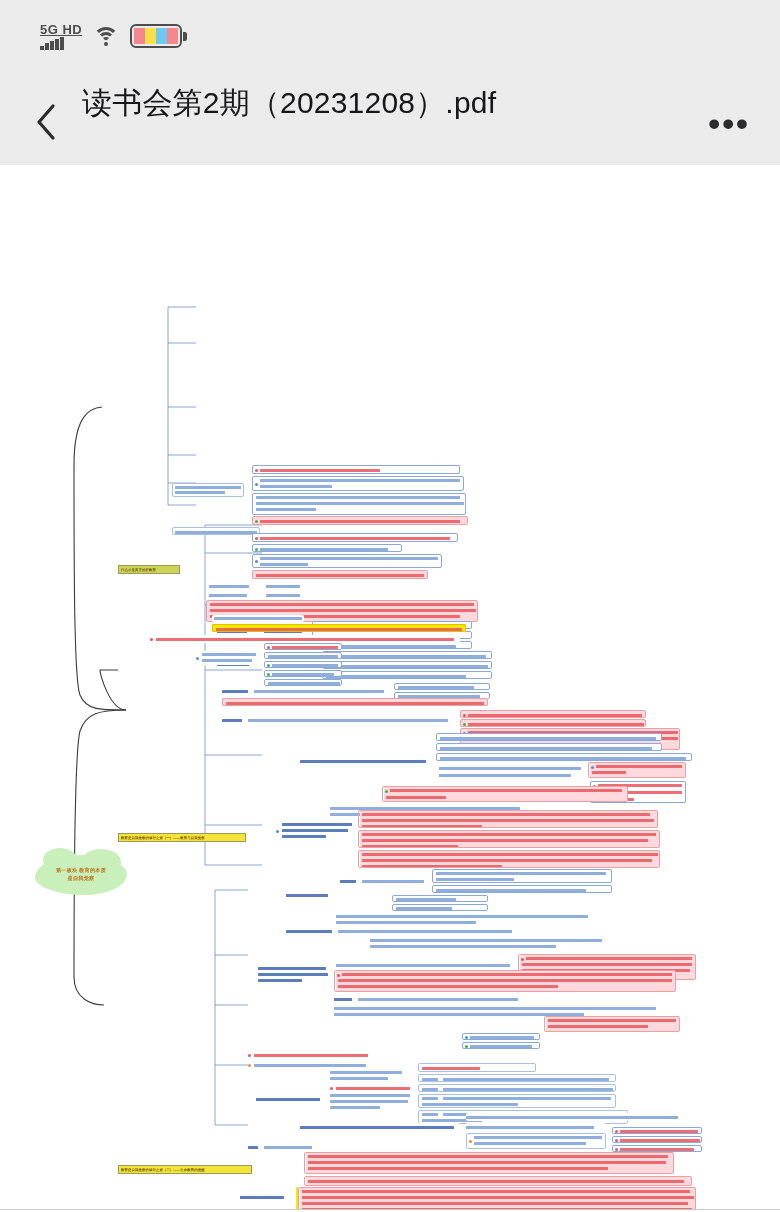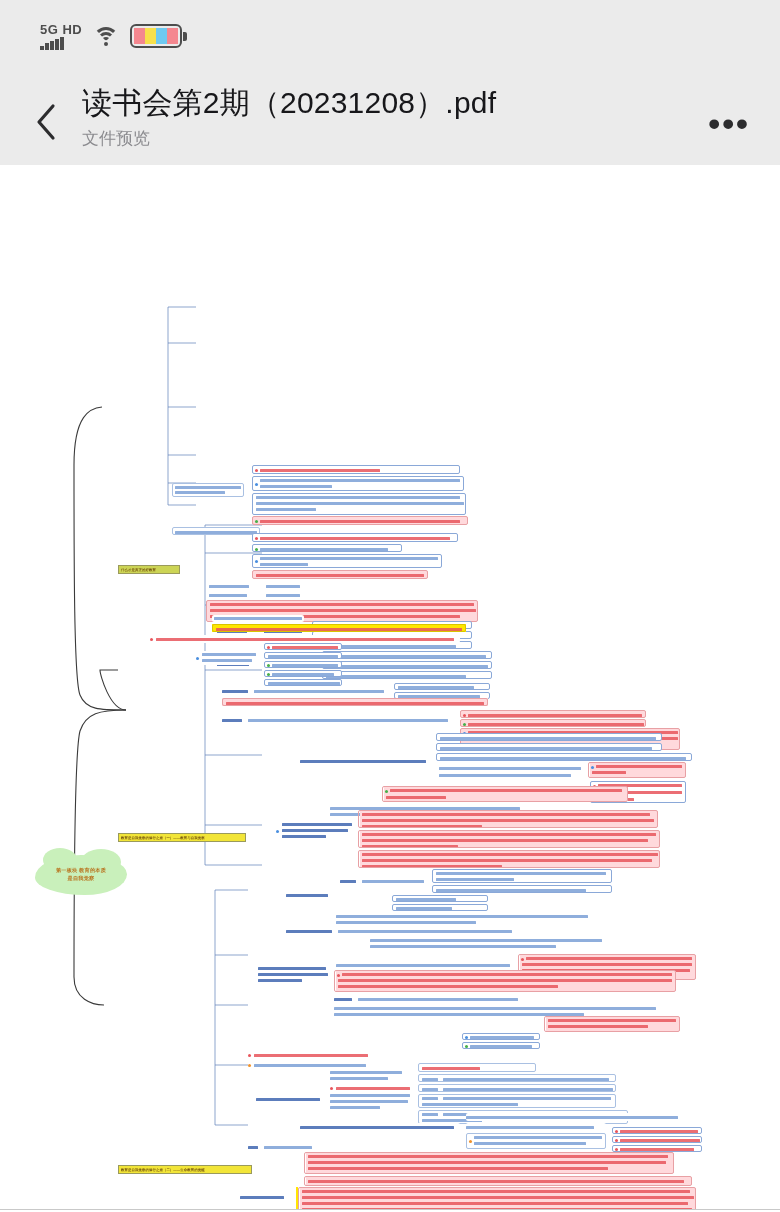--- a/index.html
+++ b/index.html
@@ -29,21 +29,21 @@
     background: #5a5a5a; transform: translateX(-50%) rotate(28deg);
   }
   .sb-badge {
     width: 22px; height: 22px; border-radius: 4px; background: #fdfdfd;
     display: flex; align-items: center; justify-content: center;
     font-size: 9px; color: #2f5fd0; font-weight: bold; line-height: 1;
     border: 1px solid #e4e4e4; letter-spacing: -1px; overflow: hidden;
   }
   .sb-right { display: flex; align-items: center; gap: 11px; }
   .net { display: flex; flex-direction: column; align-items: flex-start; gap: 1px; }
-  .net-label { font-size: 13px; color: #4d4d4d; font-weight: 600; letter-spacing: 0.5px; line-height: 1; }
+  .net-label { font-size: 13px; color: #4d4d4d; font-weight: 600; letter-spacing: 0.5px; line-height: 1; text-decoration: underline; }
   .bars { display: flex; align-items: flex-end; gap: 1.5px; height: 13px; }
   .bars i { width: 3.5px; background: #4d4d4d; display: block; }
   .bars i:nth-child(1){height:4px} .bars i:nth-child(2){height:6.5px}
   .bars i:nth-child(3){height:9px} .bars i:nth-child(4){height:11px}
   .bars i:nth-child(5){height:13px}
   .wifi { position: relative; width: 26px; height: 19px; }
   .wifi span {
     position: absolute; left: 50%; transform: translateX(-50%);
     border: 3px solid #4d4d4d; border-bottom-color: transparent;
     border-left-color: transparent; border-right-color: transparent; border-radius: 50%;
@@ -170,21 +170,20 @@
   </div>
 
   <div class="header">
     <div class="back-chev">
       <svg width="22" height="38" viewBox="0 0 22 38">
         <path d="M18 3 L4 19 L18 35" fill="none" stroke="#2c2c2e" stroke-width="3.2" stroke-linecap="round" stroke-linejoin="round"></path>
       </svg>
     </div>
     <div class="title-wrap">
       <div class="doc-title">读书会第2期（20231208）.pdf</div>
-      <div class="doc-sub">文件预览</div>
     </div>
     <div class="more-btn">•••</div>
   </div>
 
   <div class="viewer">
     <div class="page">
 
       <svg class="links">
         <path class="lk" d="M128 545 C 70 560 64 545 64 545 L64 545 C 64 545 64 520 64 520" style="display:none"></path>
 

